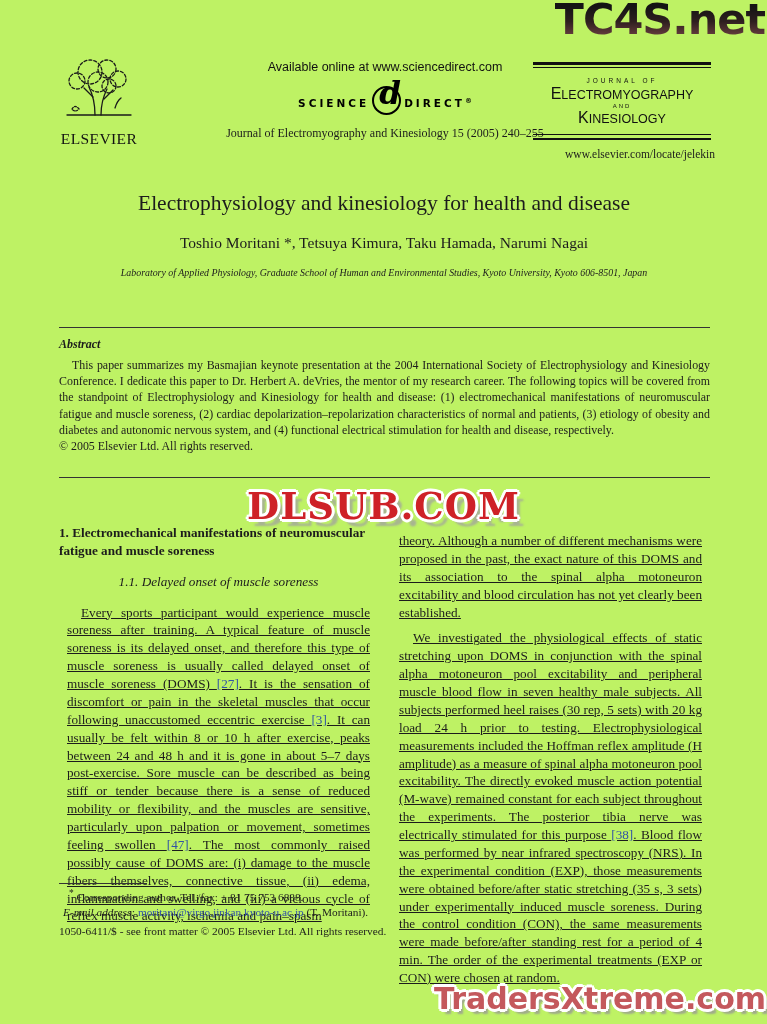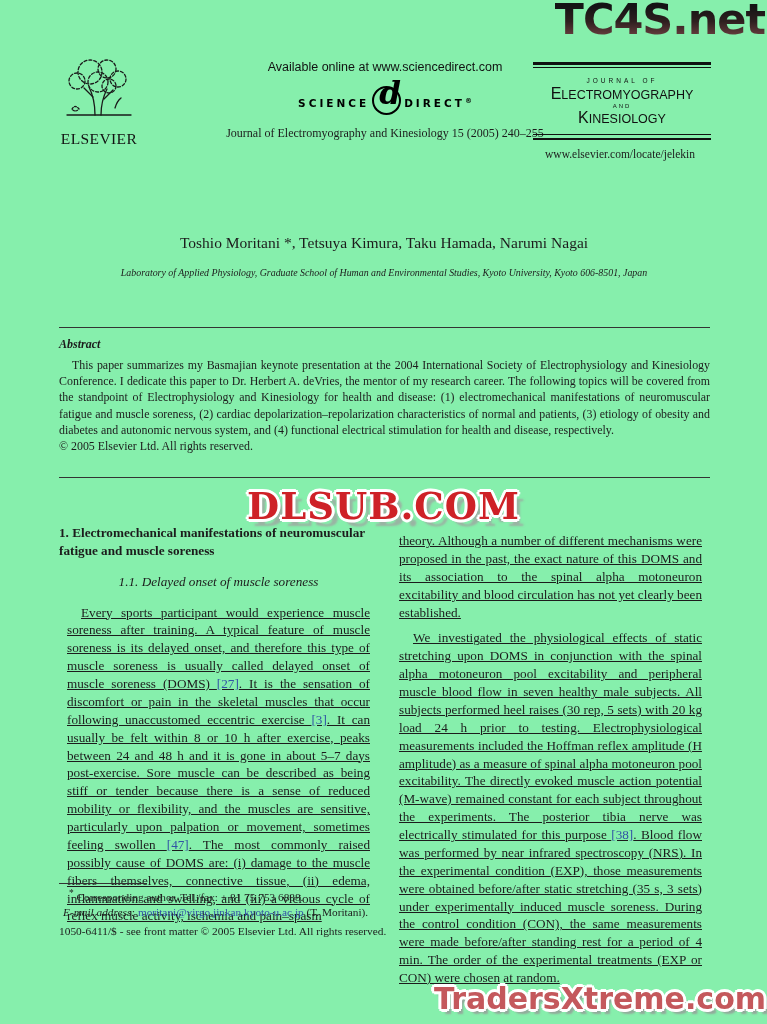--- a/index.html
+++ b/index.html
@@ -1,16 +1,16 @@
 <!DOCTYPE html>
 <html><head>
 <meta charset="utf-8">
 <style>
   html,body{margin:0;padding:0;background:#ffffff;}
-  .page{position:relative;width:767px;height:1024px;background:#86efac;overflow:hidden;
+  .page{position:relative;width:767px;height:1024px;background:#bef264;overflow:hidden;
         font-family:"Liberation Serif",serif;color:#1c1c1c;}
 
   
   #wm-top{position:absolute;top:-6px;right:2px;font-family:"DejaVu Sans",sans-serif;
     font-weight:bold;font-size:43px;letter-spacing:-1px;
     background:linear-gradient(180deg,#141414 25%,#2e1f1f 55%,#7d4a4a 95%);
     -webkit-background-clip:text;background-clip:text;color:transparent;z-index:6;}
   #wm-mid{position:absolute;top:484px;left:50%;transform:translateX(-50%);
     font-family:"DejaVu Serif",serif;font-weight:bold;font-size:37px;letter-spacing:1px;
     color:#ce2127;white-space:nowrap;z-index:5;
@@ -40,21 +40,21 @@
     font-family:"Liberation Sans",sans-serif;color:#111;}
   .bar2{height:2.5px;background:#111;}
   .bar1{height:1px;background:#111;margin-top:2.5px;}
   .bar1b{height:1px;background:#111;margin-top:7px;}
   .bar2b{height:2.5px;background:#111;margin-top:2.5px;}
   .jl1{font-size:6.5px;letter-spacing:3px;margin-top:9px;}
   .jl2{font-size:12.5px;letter-spacing:0;margin-top:1px;}
   .jl2::first-letter,.jl4::first-letter{font-size:16px;}
   .jl3{font-size:6px;letter-spacing:2px;margin-top:0px;}
   .jl4{font-size:12.5px;margin-top:0px;}
-  .locate{position:absolute;top:148px;right:72px;font-size:11.5px;}
+  .locate{position:absolute;top:148px;right:52px;font-size:11.5px;}
 
   
   .title{position:absolute;top:191px;left:34px;width:700px;margin:0;text-align:center;
     font-size:21.5px;font-weight:normal;}
   .authors{position:absolute;top:234px;left:34px;width:700px;text-align:center;font-size:15.5px;}
   .affil{position:absolute;top:267px;left:34px;width:700px;text-align:center;
     font-size:9.9px;font-style:italic;}
 
   
   .hr{position:absolute;left:59px;width:651px;border-top:1.5px solid #333;}
@@ -124,20 +124,21 @@
     <div class="bar1"></div>
     <div class="jl1">JOURNAL OF</div>
     <div class="jl2">ELECTROMYOGRAPHY</div>
     <div class="jl3">AND</div>
     <div class="jl4">KINESIOLOGY</div>
     <div class="bar1b"></div>
     <div class="bar2b"></div>
   </div>
   <div class="locate">www.elsevier.com/locate/jelekin</div>
 
+  <h1 class="title">Electrophysiology and kinesiology for health and disease</h1>
   <div class="authors">Toshio Moritani *, Tetsuya Kimura, Taku Hamada, Narumi Nagai</div>
   <div class="affil">Laboratory of Applied Physiology, Graduate School of Human and Environmental Studies, Kyoto University, Kyoto 606-8501, Japan</div>
 
   <div class="hr hr1"></div>
   <div class="abs-head">Abstract</div>
   <div class="abs-body">
     <p class="abs-text">This paper summarizes my Basmajian keynote presentation at the 2004 International Society of Electrophysiology and Kinesiology Conference. I dedicate this paper to Dr. Herbert A. deVries, the mentor of my research career. The following topics will be covered from the standpoint of Electrophysiology and Kinesiology for health and disease: (1) electromechanical manifestations of neuromuscular fatigue and muscle soreness, (2) cardiac depolarization–repolarization characteristics of normal and patients, (3) etiology of obesity and diabetes and autonomic nervous system, and (4) functional electrical stimulation for health and disease, respectively.</p>
     <p class="abs-copy">© 2005 Elsevier Ltd. All rights reserved.</p>
   </div>
   <div class="hr hr2"></div>

